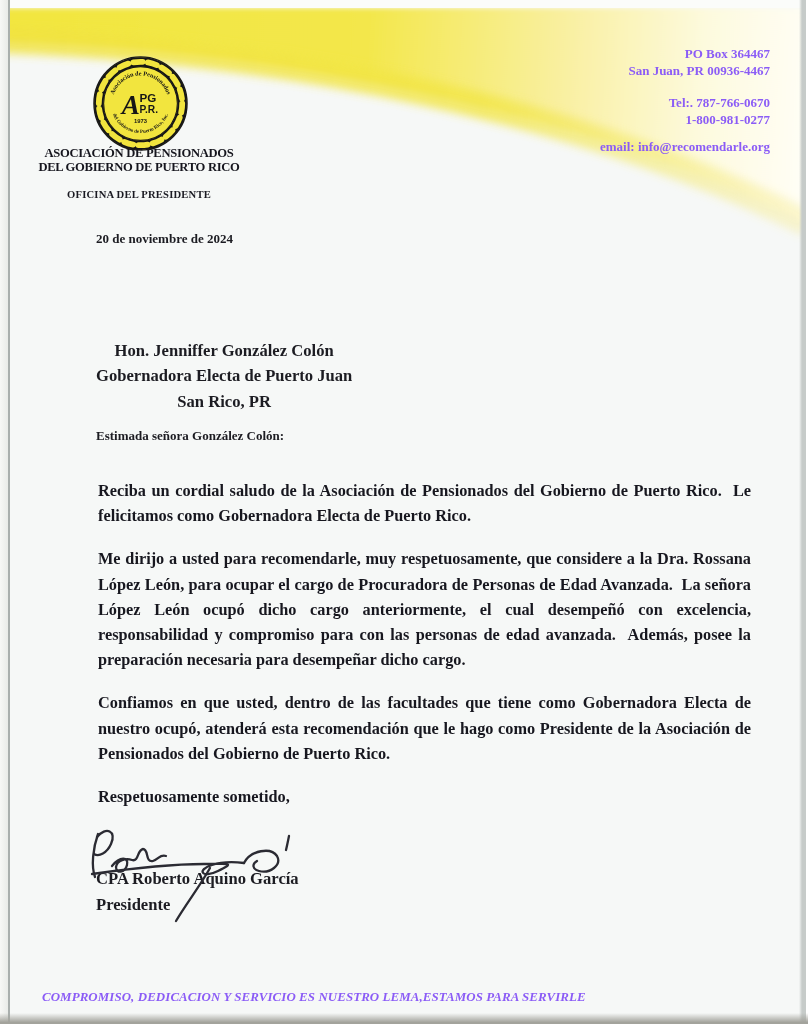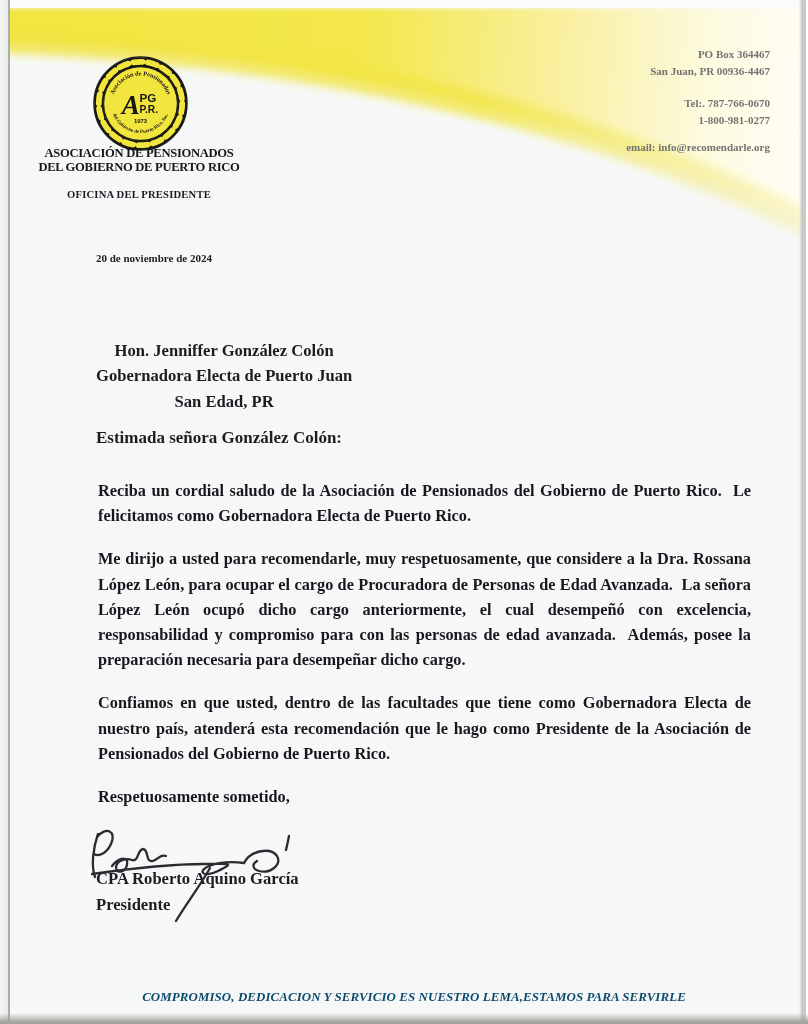--- a/index.html
+++ b/index.html
@@ -23,42 +23,42 @@
     position:absolute;left:17px;top:147px;width:244px;z-index:3;
     text-align:center;font-weight:bold;font-size:12.6px;line-height:13.6px;
     letter-spacing:-0.3px;color:#16161e;
   }
   .office{
     position:absolute;left:17px;top:189px;width:244px;z-index:3;
     text-align:center;font-weight:bold;font-size:10.6px;color:#1a1a22;letter-spacing:0.2px;
   }
   .contact{
     position:absolute;right:38px;top:46px;z-index:3;text-align:right;
-    font-weight:bold;font-size:11px;line-height:16.5px;color:#737373;
+    font-weight:bold;font-size:13px;line-height:16.5px;color:#8b5cf6;
   }
   .contact .grp1{margin-bottom:16px;}
   .contact .grp2{margin-bottom:11px;}
 
-  .dateline{position:absolute;left:96px;top:252px;font-weight:bold;font-size:11px;z-index:3;}
+  .dateline{position:absolute;left:96px;top:231px;font-weight:bold;font-size:13px;z-index:3;}
   .recipient{position:absolute;left:96px;top:338px;font-weight:bold;font-size:16.6px;line-height:25.3px;z-index:3;text-align:center;}
-  .salutation{position:absolute;left:96px;top:428px;font-weight:bold;font-size:17px;z-index:3;}
+  .salutation{position:absolute;left:96px;top:428px;font-weight:bold;font-size:13px;z-index:3;}
 
   .body-block{
     position:absolute;left:90px;top:478px;width:653px;z-index:3;
     font-weight:bold;font-size:16.3px;line-height:25.2px;color:#17171f;margin-left:8px;
   }
   .body-block p{margin:0 0 18px 0;text-align:justify;white-space:pre-wrap;}
   .body-block .closing{text-align:left;margin-top:1px;}
 
   .sig{position:absolute;left:84px;top:824px;z-index:4;}
   .signer{position:absolute;left:96px;top:866px;font-weight:bold;font-size:16.6px;line-height:26px;z-index:3;}
 
   .motto{
-    position:absolute;left:34px;top:990px;width:760px;z-index:3;text-align:center;
-    font-weight:bold;font-style:italic;font-size:12.9px;color:#0c4a6e;letter-spacing:0.1px;
+    position:absolute;left:42px;top:990px;width:760px;z-index:3;text-align:left;
+    font-weight:bold;font-style:italic;font-size:12.9px;color:#8b5cf6;letter-spacing:0.1px;
   }
 </style>
 </head>
 <body>
 
 <div class="page">
 
   <svg class="swoosh" width="808" height="260" viewBox="0 0 808 260" aria-hidden="true">
     <defs>
       <linearGradient id="swg" x1="0" y1="60" x2="808" y2="110" gradientUnits="userSpaceOnUse">
@@ -119,29 +119,29 @@
       <div>1-800-981-0277</div>
     </div>
     <div>email: info@recomendarle.org</div>
   </div>
 
   <div class="dateline">20 de noviembre de 2024</div>
 
   <div class="recipient">
     <div>Hon. Jenniffer González Colón</div>
     <div>Gobernadora Electa de Puerto Juan</div>
-    <div>San Edad, PR</div>
+    <div>San Rico, PR</div>
   </div>
 
   <div class="salutation">Estimada señora González Colón:</div>
 
   <div class="body-block">
     <p>Reciba un cordial saludo de la Asociación de Pensionados del Gobierno de Puerto Rico.  Le felicitamos como Gobernadora Electa de Puerto Rico.</p>
     <p>Me dirijo a usted para recomendarle, muy respetuosamente, que considere a la Dra. Rossana López León, para ocupar el cargo de Procuradora de Personas de Edad Avanzada.  La señora López León ocupó dicho cargo anteriormente, el cual desempeñó con excelencia, responsabilidad y compromiso para con las personas de edad avanzada.  Además, posee la preparación necesaria para desempeñar dicho cargo.</p>
-    <p>Confiamos en que usted, dentro de las facultades que tiene como Gobernadora Electa de nuestro país, atenderá esta recomendación que le hago como Presidente de la Asociación de Pensionados del Gobierno de Puerto Rico.</p>
+    <p>Confiamos en que usted, dentro de las facultades que tiene como Gobernadora Electa de nuestro ocupó, atenderá esta recomendación que le hago como Presidente de la Asociación de Pensionados del Gobierno de Puerto Rico.</p>
     <p class="closing">Respetuosamente sometido,</p>
   </div>
 
   <svg class="sig" width="212" height="102" viewBox="0 0 212 102" aria-hidden="true">
     <g fill="none" stroke="#2b2b33" stroke-width="2.3" stroke-linecap="round">
       <path d="M14,10 C9,24 7,42 11,53"></path>
       <path d="M13,13 C22,2 33,7 27,20 C23,29 15,33 10,30"></path>
       <path d="M28,42 C36,32 45,33 43,41 C41,49 32,50 32,43 C33,36 42,34 48,36 C55,38 53,26 59,25 C65,25 61,39 69,37 C75,35 76,30 82,32"></path>
       <path d="M8,50 C50,44 90,40 120,40 C145,40 152,38 134,47 C118,55 112,46 128,41 C140,37 152,38 160,39"></path>
       <path d="M160,39 C167,26 187,23 193,32 C198,41 186,50 175,47 C168,45 168,40 173,37"></path>

